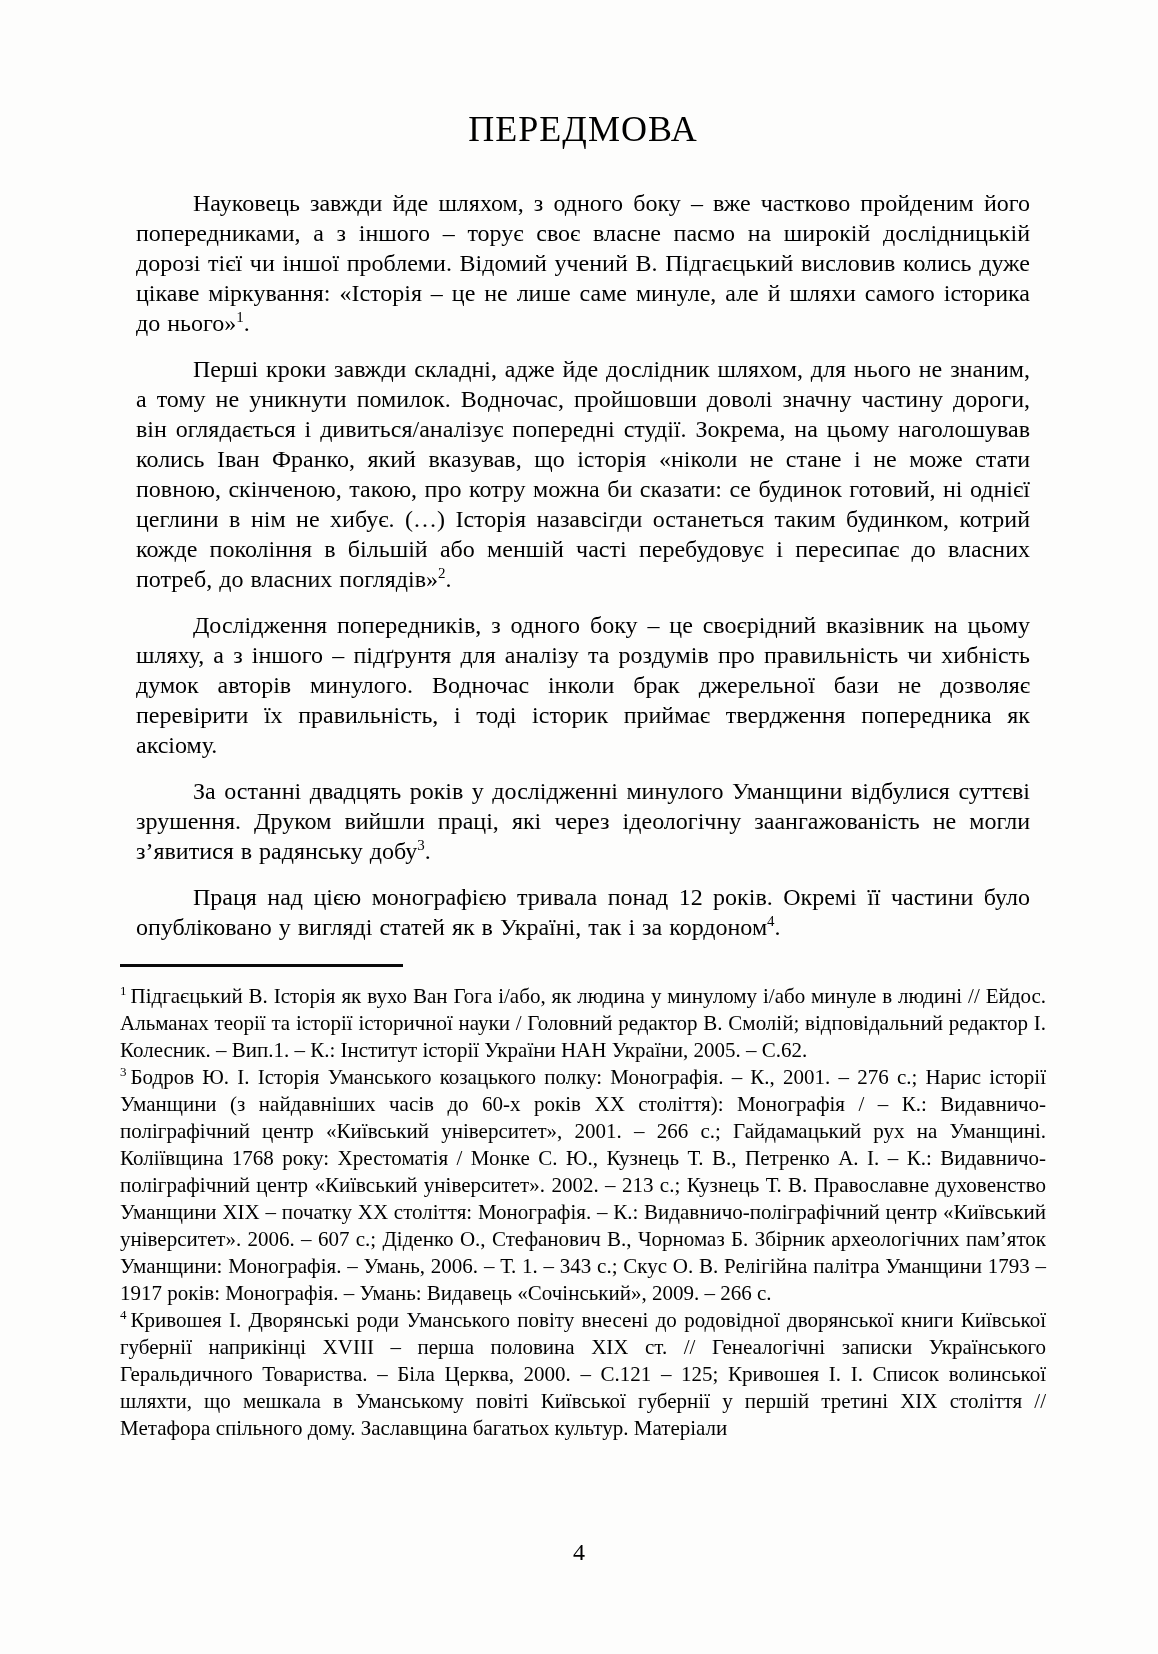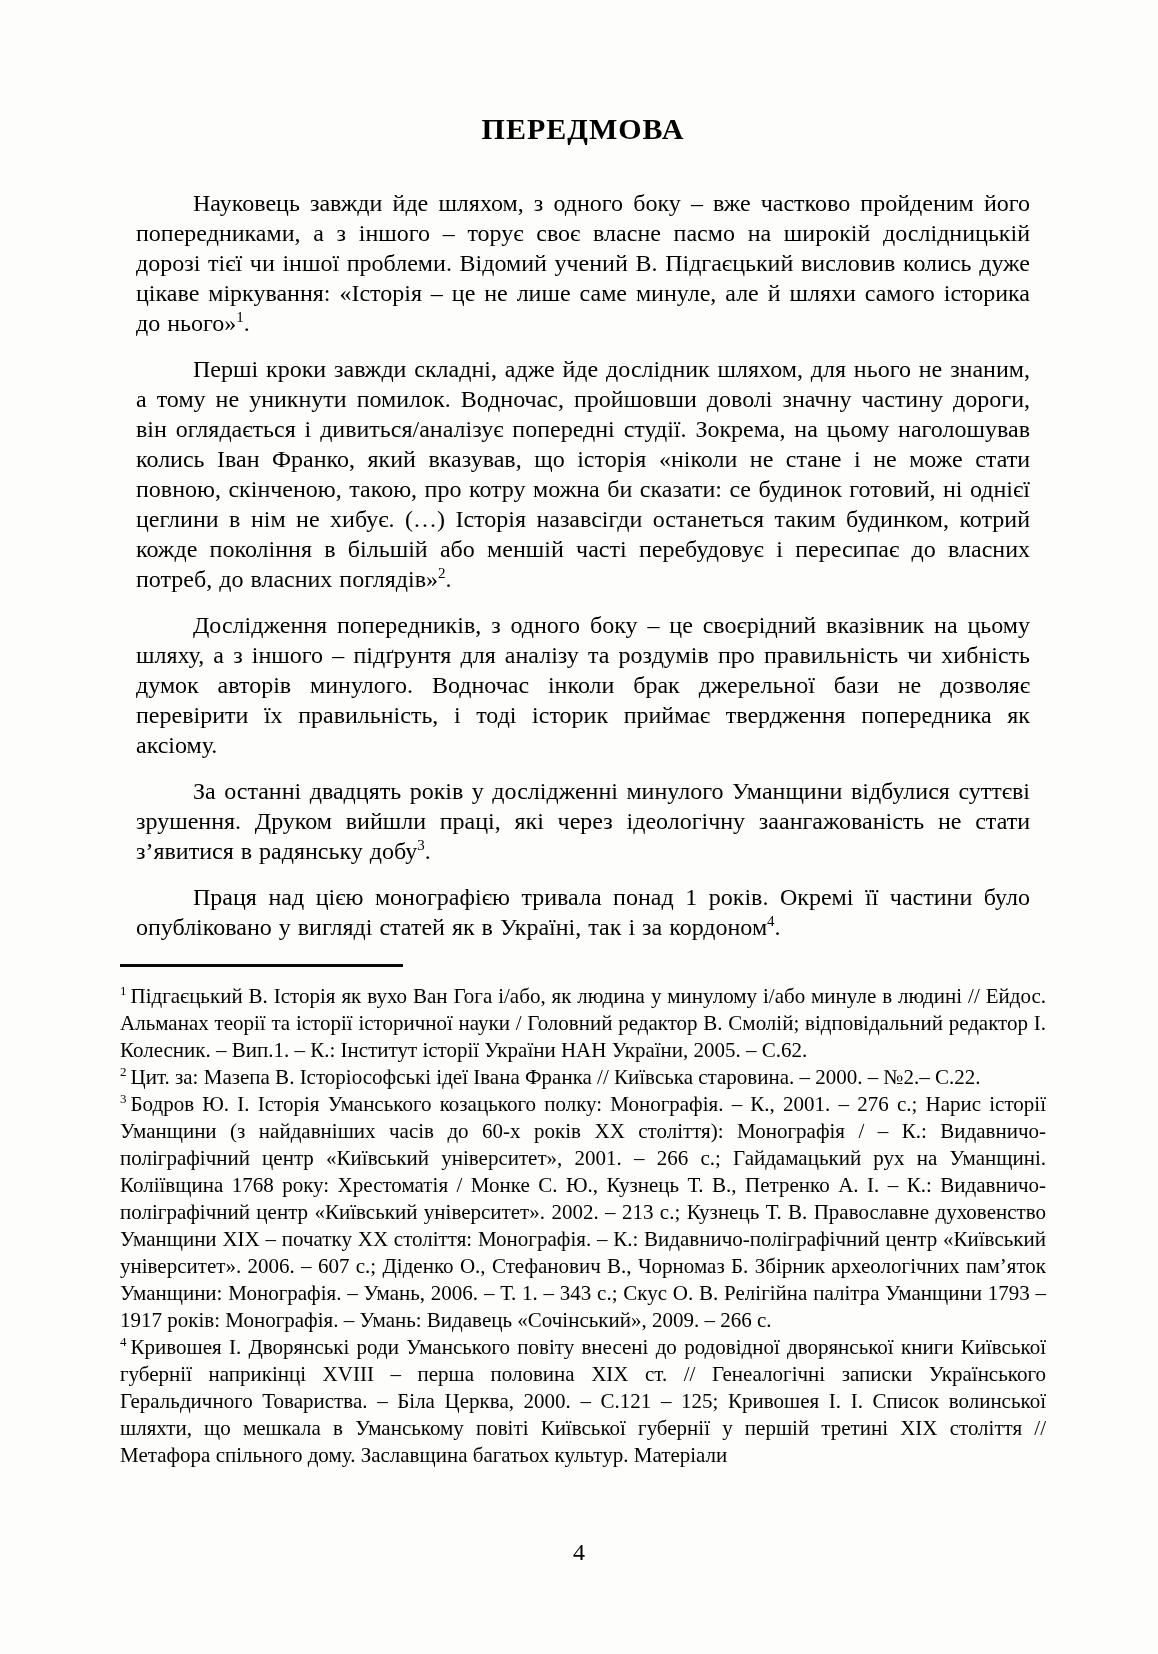--- a/index.html
+++ b/index.html
@@ -18,23 +18,23 @@
     overflow: hidden;
     box-shadow: 0 0 6px rgba(0,0,0,0.25);
   }
   .content {
     position: absolute;
     top: 112px;
     left: 120px;
     width: 926px;
   }
   h1.doc-title {
-    font-size: 30px;
+    font-size: 36px;
     line-height: 34px;
-    font-weight: bold;
+    font-weight: normal;
     text-align: center;
     letter-spacing: 1px;
     margin: 0 0 42px 0;
   }
   .body-text p {
     font-size: 24px;
     line-height: 30px;
     text-align: justify;
     text-indent: 57px;
     margin: 16px;
@@ -80,29 +80,28 @@
 
 <div class="page">
   <div class="content">
 
     <h1 class="doc-title">ПЕРЕДМОВА</h1>
 
     <section class="body-text">
       <p><span>Науковець завжди йде шляхом, з одного боку – вже частково пройденим його попередниками, а з іншого – торує своє власне пасмо на широкій дослідницькій дорозі тієї чи іншої проблеми. Відомий учений В. Підгаєцький висловив колись дуже цікаве міркування: «Історія – це не лише саме минуле, але й шляхи самого історика до нього»</span><sup class="fn-ref">1</sup><span>.</span></p>
       <p><span>Перші кроки завжди складні, адже йде дослідник шляхом, для нього не знаним, а тому не уникнути помилок. Водночас, пройшовши доволі значну частину дороги, він оглядається і дивиться/аналізує попередні студії. Зокрема, на цьому наголошував колись Іван Франко, який вказував, що історія «ніколи не стане і не може стати повною, скінченою, такою, про котру можна би сказати: се будинок готовий, ні однієї цеглини в нім не хибує. (…) Історія назавсігди останеться таким будинком, котрий кожде покоління в більшій або меншій часті перебудовує і пересипає до власних потреб, до власних поглядів»</span><sup class="fn-ref">2</sup><span>.</span></p>
       <p><span>Дослідження попередників, з одного боку – це своєрідний вказівник на цьому шляху, а з іншого – підґрунтя для аналізу та роздумів про правильність чи хибність думок авторів минулого. Водночас інколи брак джерельної бази не дозволяє перевірити їх правильність, і тоді історик приймає твердження попередника як аксіому.</span><sup class="fn-ref"></sup><span></span></p>
-      <p><span>За останні двадцять років у дослідженні минулого Уманщини відбулися суттєві зрушення. Друком вийшли праці, які через ідеологічну заангажованість не стати з’явитися в радянську добу</span><sup class="fn-ref">3</sup><span>.</span></p>
-      <p><span>Праця над цією монографією тривала понад 1 років. Окремі її частини було опубліковано у вигляді статей як в Україні, так і за кордоном</span><sup class="fn-ref">4</sup><span>.</span></p>
+      <p><span>За останні двадцять років у дослідженні минулого Уманщини відбулися суттєві зрушення. Друком вийшли праці, які через ідеологічну заангажованість не могли з’явитися в радянську добу</span><sup class="fn-ref">3</sup><span>.</span></p>
+      <p><span>Праця над цією монографією тривала понад 12 років. Окремі її частини було опубліковано у вигляді статей як в Україні, так і за кордоном</span><sup class="fn-ref">4</sup><span>.</span></p>
     </section>
 
     <div class="footnote-separator"></div>
 
     <section class="footnotes">
       <p class="footnote"><sup class="fn-marker">1</sup><span>Підгаєцький В. Історія як вухо Ван Гога і/або, як людина у минулому і/або минуле в людині // Ейдос. Альманах теорії та історії історичної науки / Головний редактор В. Смолій; відповідальний редактор І. Колесник. – Вип.1. – К.: Інститут історії України НАН України, 2005. – С.62.</span></p>
-      <p class="footnote"><sup class="fn-marker">2</sup><span>Цит. за: Мазепа В. Історіософські ідеї Івана Франка // Київська старовина. – 2000. – №2.– С.22.</span></p>
       <p class="footnote"><sup class="fn-marker">3</sup><span>Бодров Ю. І. Історія Уманського козацького полку: Монографія. – К., 2001. – 276 с.; Нарис історії Уманщини (з найдавніших часів до 60-х років ХХ століття): Монографія / – К.: Видавничо-поліграфічний центр «Київський університет», 2001. – 266 с.; Гайдамацький рух на Уманщині. Коліївщина 1768 року: Хрестоматія / Монке С. Ю., Кузнець Т. В., Петренко А. І. – К.: Видавничо-поліграфічний центр «Київський університет». 2002. – 213 с.; Кузнець Т. В. Православне духовенство Уманщини ХІХ – початку ХХ століття: Монографія. – К.: Видавничо-поліграфічний центр «Київський університет». 2006. – 607 с.; Діденко О., Стефанович В., Чорномаз Б. Збірник археологічних пам’яток Уманщини: Монографія. – Умань, 2006. – Т. 1. – 343 с.; Скус О. В. Релігійна палітра Уманщини 1793 – 1917 років: Монографія. – Умань: Видавець «Сочінський», 2009. – 266 с.</span></p>
       <p class="footnote"><sup class="fn-marker">4</sup><span>Кривошея І. Дворянські роди Уманського повіту внесені до родовідної дворянської книги Київської губернії наприкінці XVIII – перша половина ХІХ ст. // Генеалогічні записки Українського Геральдичного Товариства. – Біла Церква, 2000. – С.121 – 125; Кривошея І. І. Список волинської шляхти, що мешкала в Уманському повіті Київської губернії у першій третині ХІХ століття // Метафора спільного дому. Заславщина багатьох культур. Матеріали</span></p>
     </section>
 
   </div>
 
   <div class="page-number">4</div>
 </div>
 
 </body></html>

